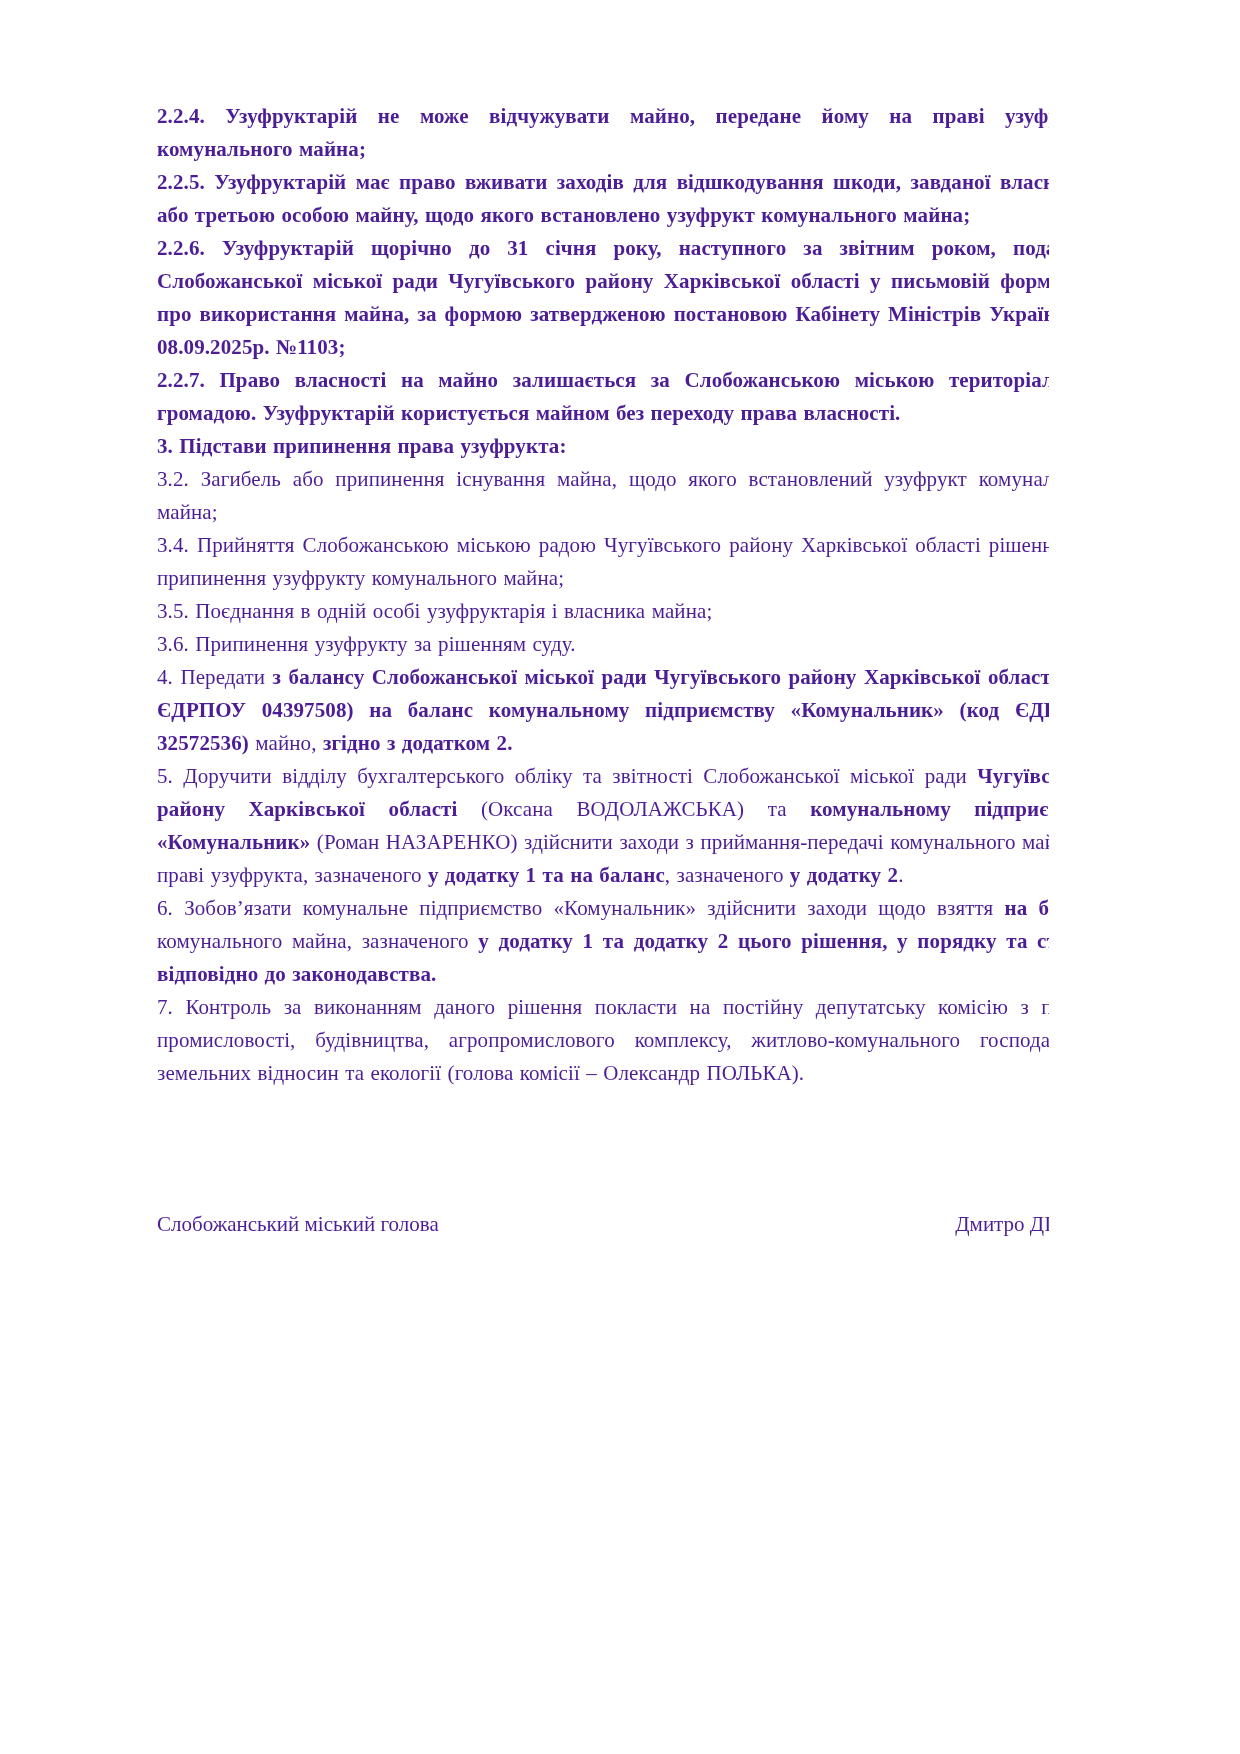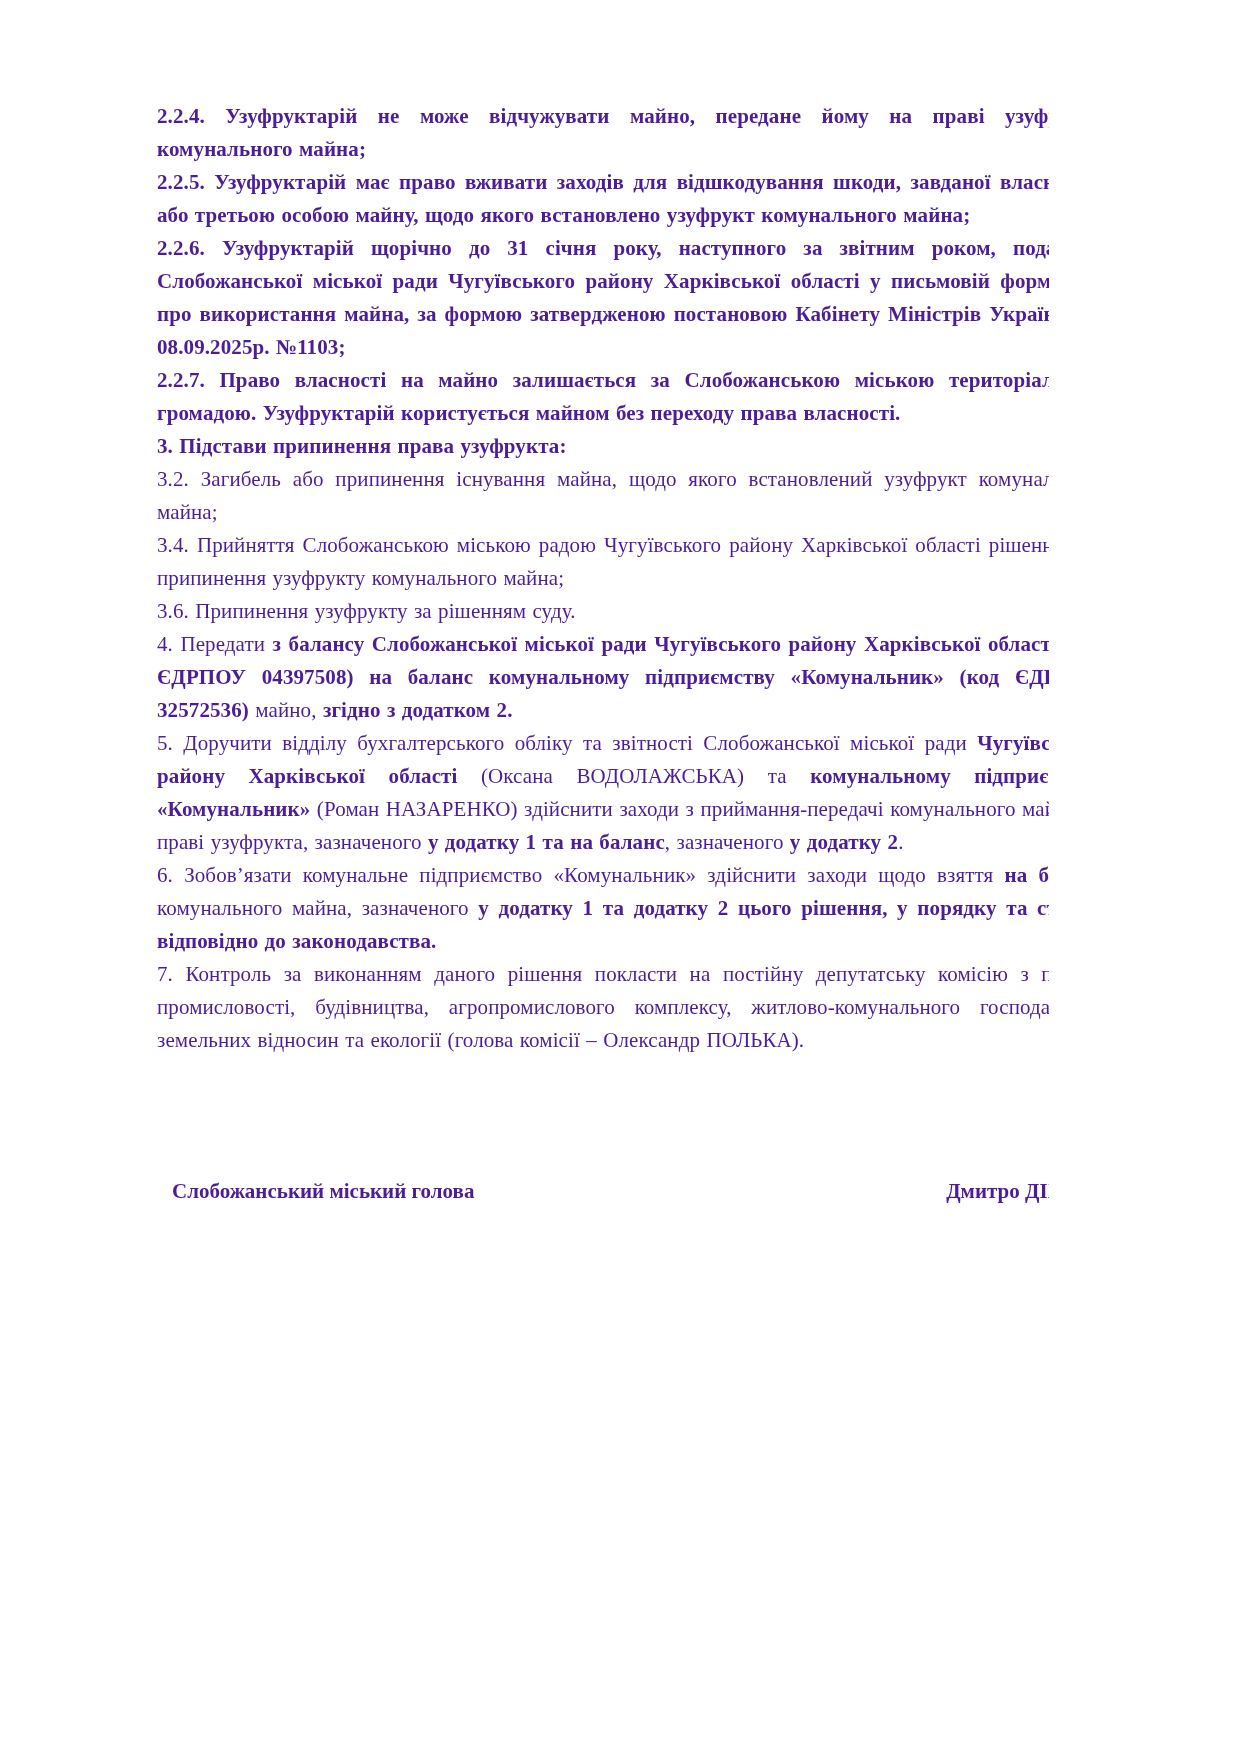--- a/index.html
+++ b/index.html
@@ -34,37 +34,37 @@
   .para .b {
     font-weight: bold;
   }
   .signature-row {
     margin-top: 118px;
     display: flex;
     justify-content: space-between;
     align-items: baseline;
     font-size: 21px;
     line-height: 33px;
-    font-weight: bold;
-    margin-left: 15px;
+    font-weight: normal;
   }
 </style>
 </head>
 <body>
 
 <div class="page">
   <div class="content">
     <div id="doc-body">
         <p class="para"><span class="b">2.2.4. Узуфруктарій не може відчужувати майно, передане йому на праві узуфрукта комунального майна;</span></p>
         <p class="para"><span class="b">2.2.5. Узуфруктарій має право вживати заходів для відшкодування шкоди, завданої власником або третьою особою майну, щодо якого встановлено узуфрукт комунального майна;</span></p>
         <p class="para"><span class="b">2.2.6. Узуфруктарій щорічно до 31 січня року, наступного за звітним роком, подає до Слобожанської міської ради Чугуївського району Харківської області у письмовій формі звіт про використання майна, за формою затвердженою постановою Кабінету Міністрів України від 08.09.2025р. №1103;</span></p>
         <p class="para"><span class="b">2.2.7. Право власності на майно залишається за Слобожанською міською територіальною громадою. Узуфруктарій користується майном без переходу права власності.</span></p>
         <p class="para"><span class="b">3. Підстави припинення права узуфрукта:</span></p>
         <p class="para"><span>3.2. Загибель або припинення існування майна, щодо якого встановлений узуфрукт комунального майна;</span></p>
         <p class="para"><span>3.4. Прийняття Слобожанською міською радою Чугуївського району Харківської області рішення про припинення узуфрукту комунального майна;</span></p>
+        <p class="para"><span>3.5. Поєднання в одній особі узуфруктарія і власника майна;</span></p>
         <p class="para"><span>3.6. Припинення узуфрукту за рішенням суду.</span></p>
         <p class="para"><span>4. Передати </span><span class="b">з балансу Слобожанської міської ради Чугуївського району Харківської області (код ЄДРПОУ 04397508) на баланс комунальному підприємству «Комунальник» (код ЄДРПОУ 32572536)</span><span> майно, </span><span class="b">згідно з додатком 2.</span></p>
         <p class="para"><span>5. Доручити відділу бухгалтерського обліку та звітності Слобожанської міської ради </span><span class="b">Чугуївського району Харківської області </span><span>(Оксана ВОДОЛАЖСЬКА) та </span><span class="b">комунальному підприємству «Комунальник» </span><span>(Роман НАЗАРЕНКО) здійснити заходи з приймання-передачі комунального майна на праві узуфрукта, зазначеного </span><span class="b">у додатку 1 та на баланс</span><span>, зазначеного </span><span class="b">у додатку 2</span><span>.</span></p>
         <p class="para"><span>6. Зобов’язати комунальне підприємство «Комунальник» здійснити заходи щодо взяття </span><span class="b">на баланс </span><span>комунального майна, зазначеного </span><span class="b">у додатку 1 та додатку 2 цього рішення, у порядку та строки  відповідно до законодавства.</span></p>
         <p class="para"><span>7. Контроль за виконанням даного рішення покласти на постійну депутатську комісію з питань промисловості, будівництва, агропромислового комплексу, житлово-комунального господарства, земельних відносин та екології (голова комісії – Олександр ПОЛЬКА).</span></p>
       </div>
     <div class="signature-row">
       <span>Слобожанський міський голова</span>
       <span>Дмитро ДІХТЯР</span>
     </div>

